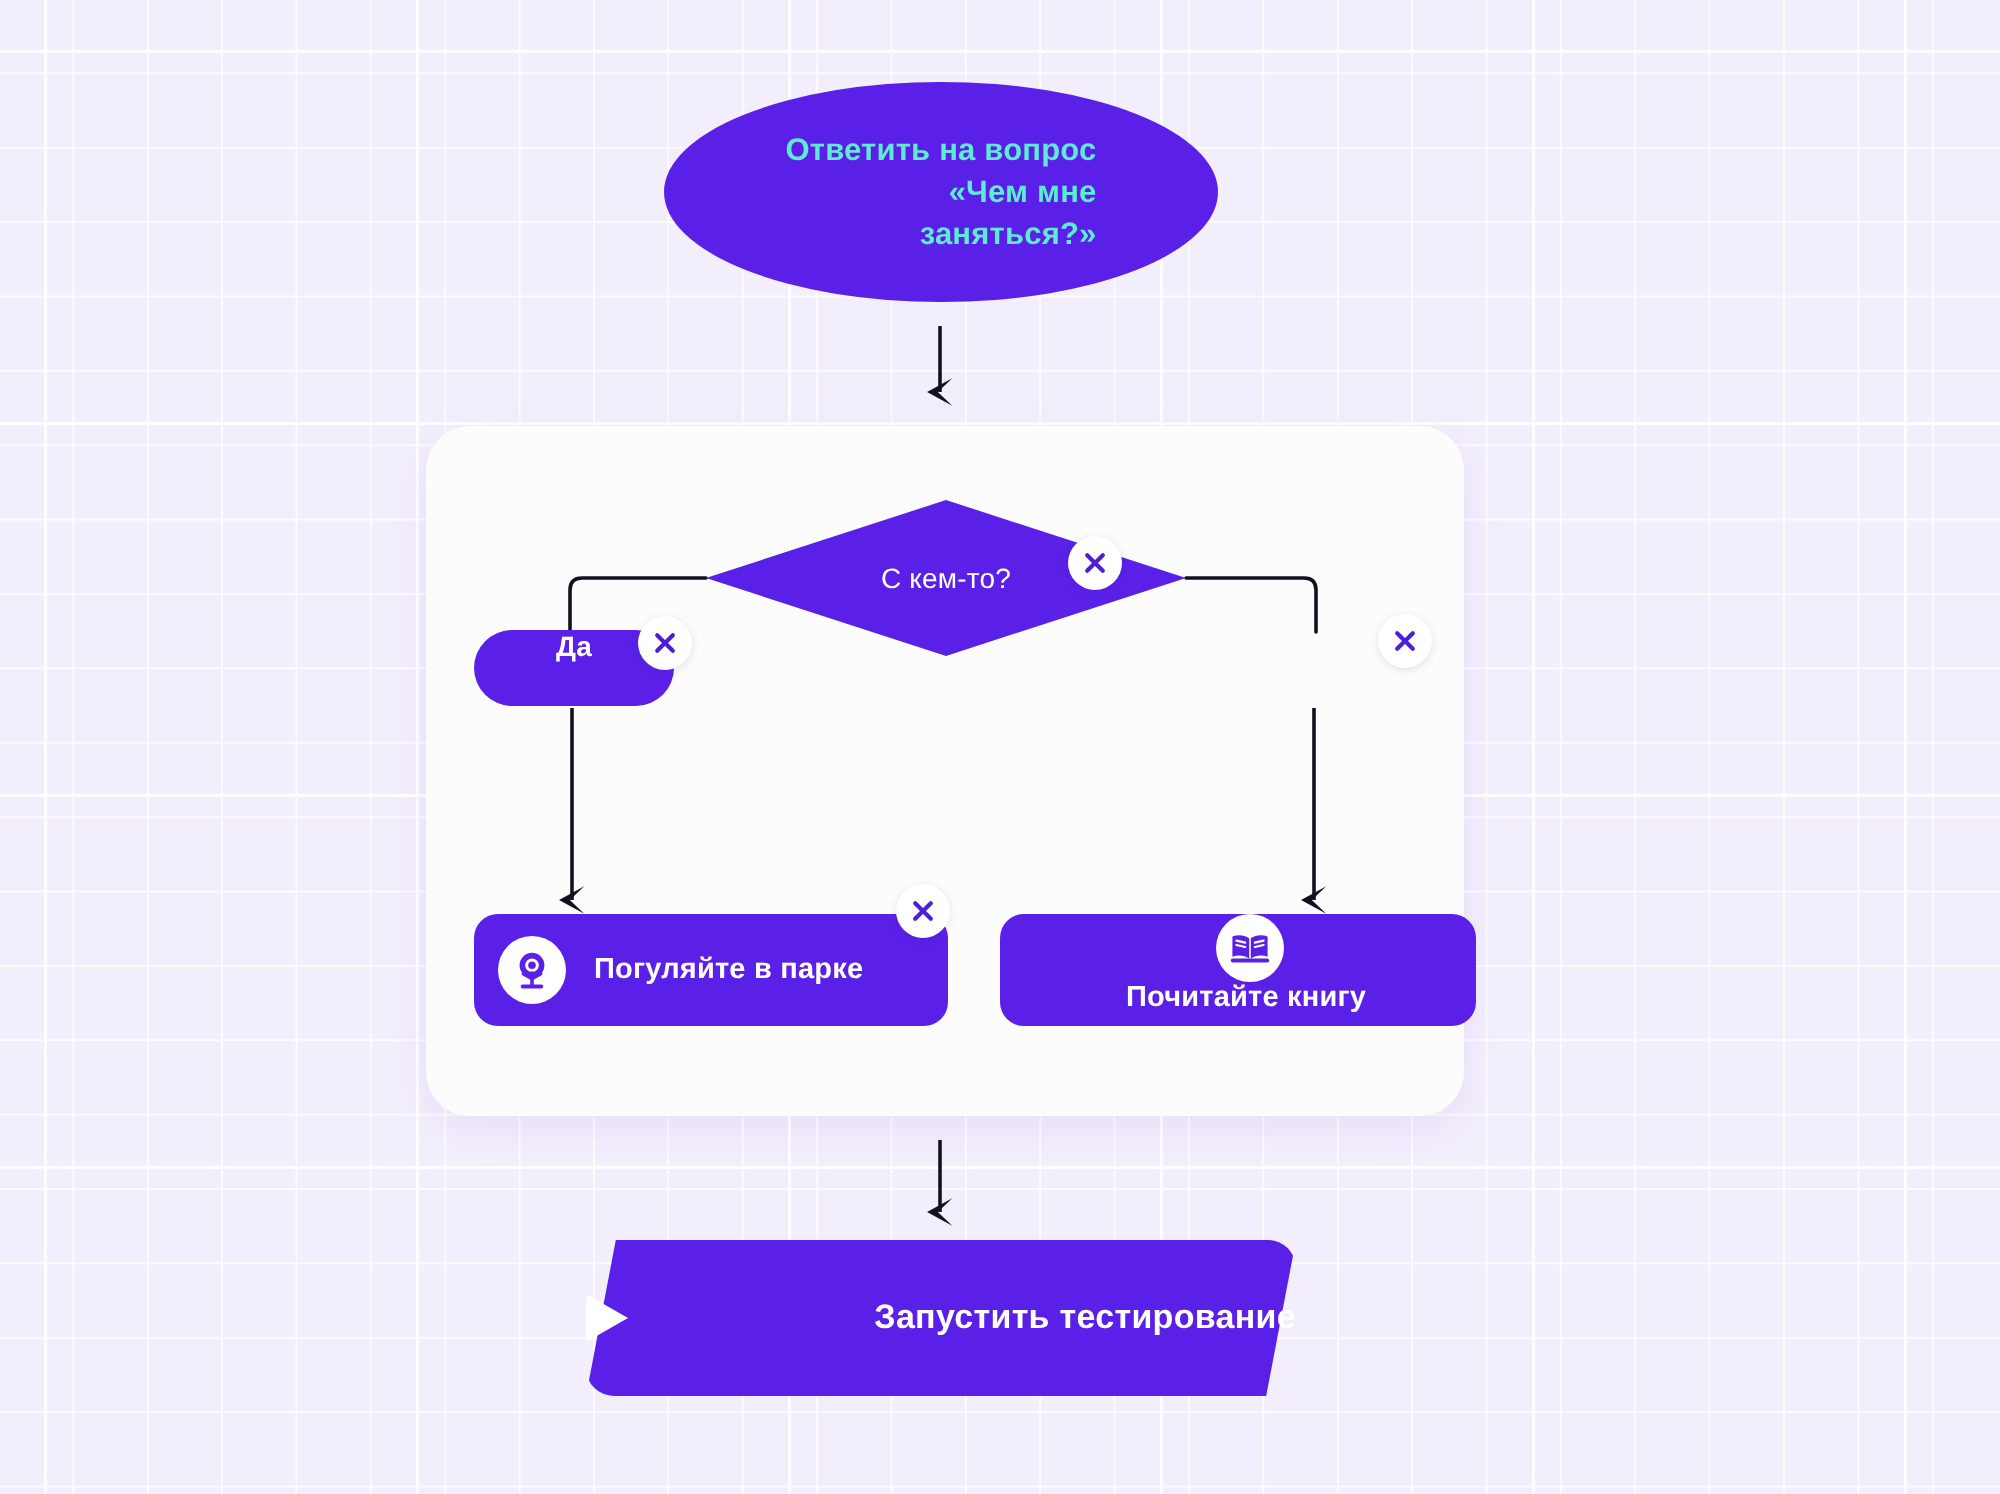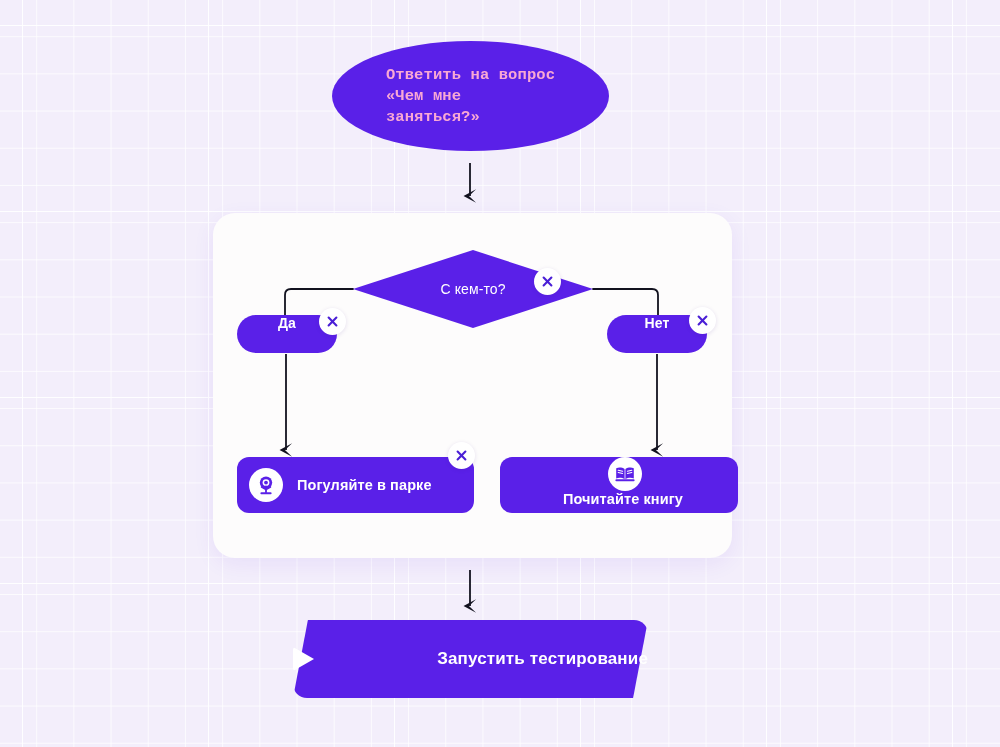--- a/index.html
+++ b/index.html
@@ -50,28 +50,27 @@
     width: 277px;
     height: 110px;
     border-radius: 50%;
     background: #5a20e8;
     display: flex;
     align-items: center;
     justify-content: center;
     z-index: 4;
   }
   .start-ellipse .label {
-    color: #f9a8d4;
+    color: #5eead4;
     font-size: 15.5px;
     line-height: 21px;
     font-weight: 700;
-    text-align: left;
+    text-align: right;
     letter-spacing: 0.1px;
     white-space: pre-line;
-    font-family: Liberation Mono, monospace;
   }
 
   
   .card {
     position: absolute;
     left: 213px;
     top: 213px;
     width: 519px;
     height: 345px;
     background: #fdfcfc;
@@ -280,23 +279,20 @@
 
   <div class="pill pill-yes">
     <span class="label">Да</span>
   </div>
   <div class="close-btn close-yes">
     <svg width="13" height="13" viewBox="0 0 13 13" aria-hidden="true">
       <path d="M2.6,2.6 L10.4,10.4 M10.4,2.6 L2.6,10.4" stroke="#4a1fd6" stroke-width="2.1" stroke-linecap="round"></path>
     </svg>
   </div>
 
-  <div class="pill pill-no">
-    <span class="label">Нет</span>
-  </div>
   <div class="close-btn close-no">
     <svg width="13" height="13" viewBox="0 0 13 13" aria-hidden="true">
       <path d="M2.6,2.6 L10.4,10.4 M10.4,2.6 L2.6,10.4" stroke="#4a1fd6" stroke-width="2.1" stroke-linecap="round"></path>
     </svg>
   </div>
 
   <div class="action-node action-park">
     <span class="node-icon">
       <svg width="22" height="22" viewBox="0 0 22 22" aria-hidden="true">
         <circle cx="11" cy="8.6" r="6.2" fill="#5a20e8"></circle>

